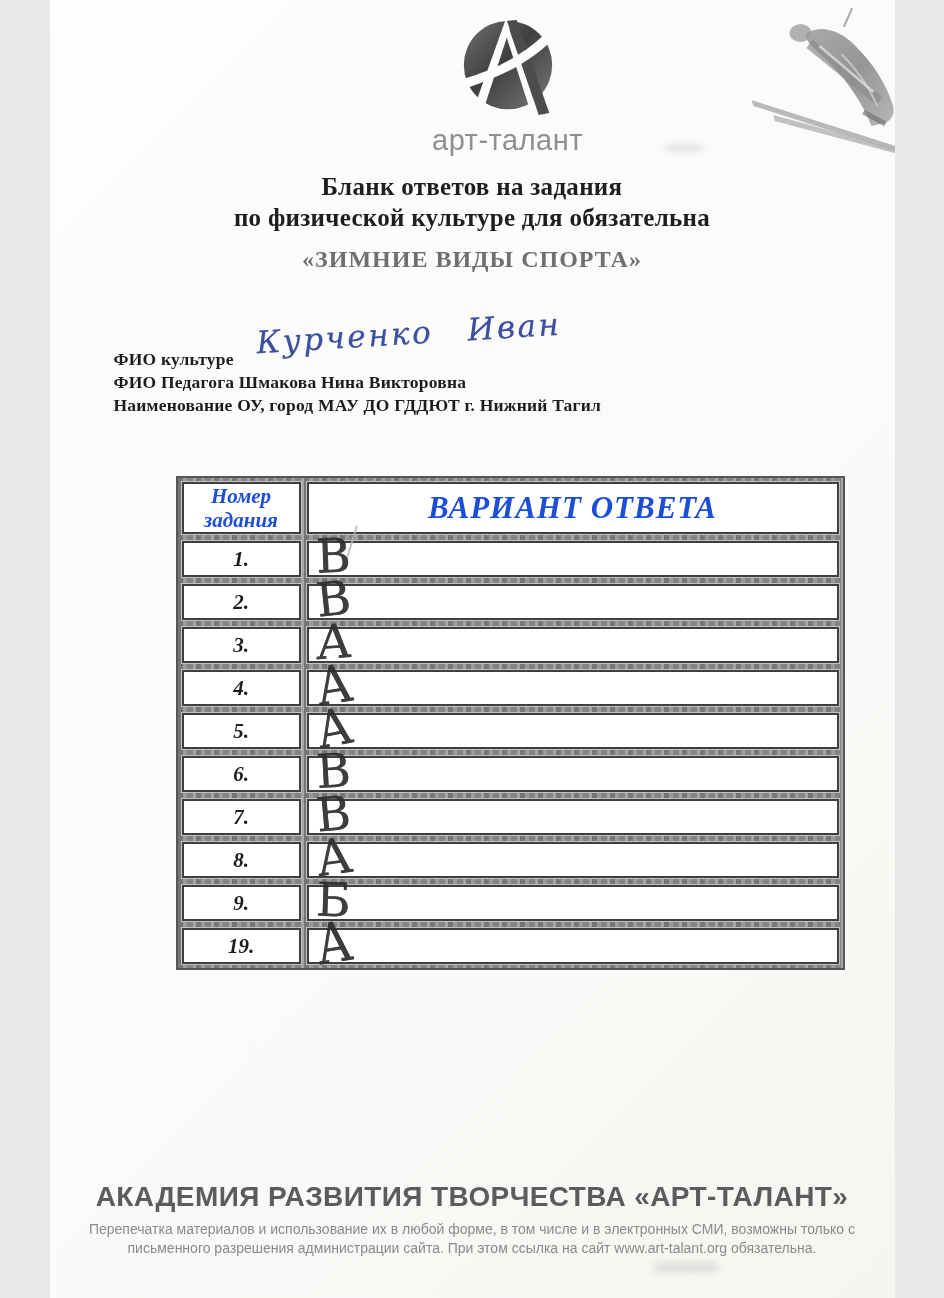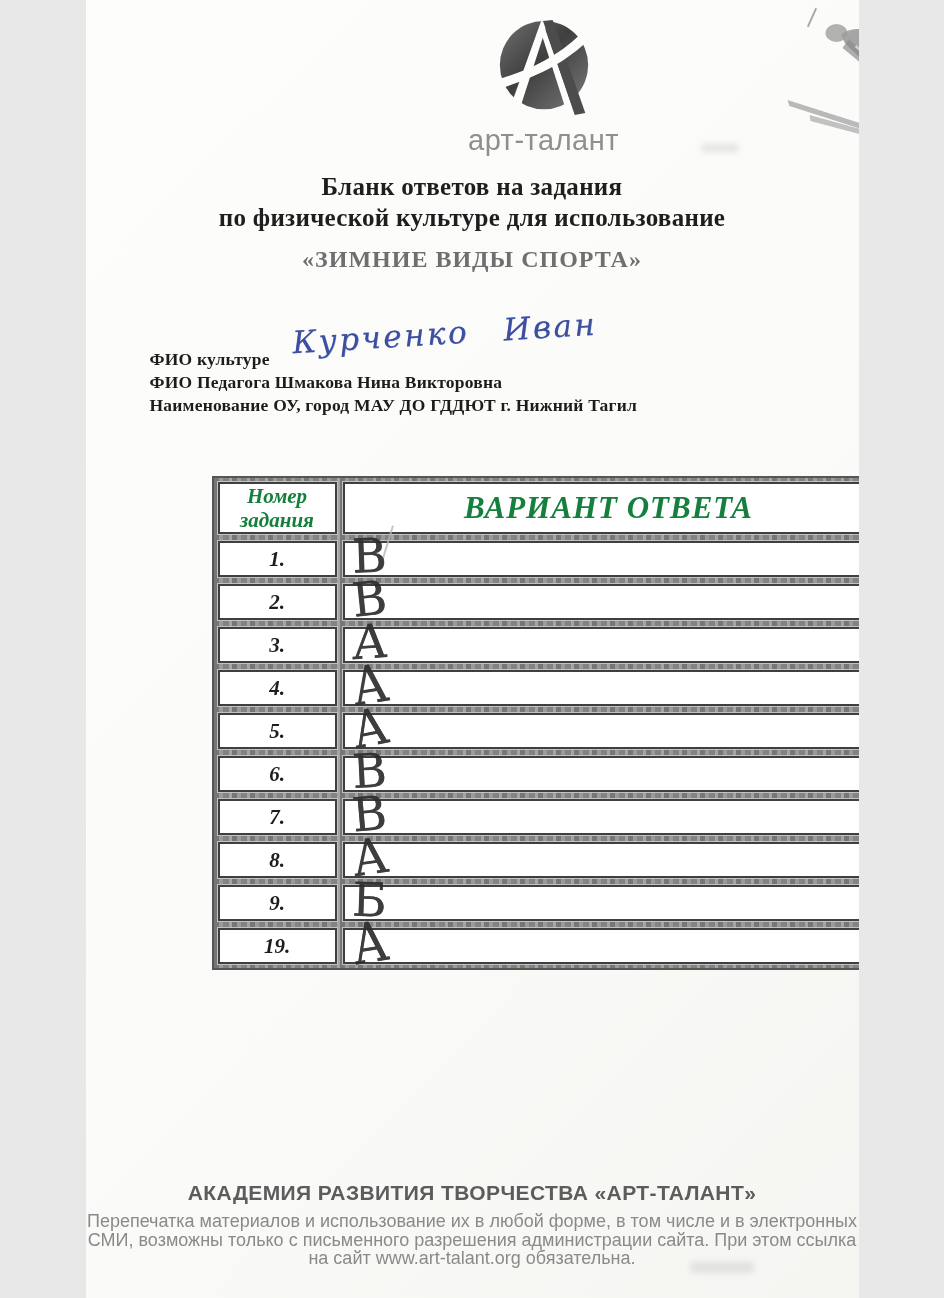--- a/index.html
+++ b/index.html
@@ -1,19 +1,19 @@
 <!DOCTYPE html>
 <html lang="ru"><head>
 <meta charset="utf-8">
 <style>
   html,body { margin:0; padding:0; }
   body { background:#e8e8e8; }
   .page {
     position:relative;
-    width:773px; height:1298px;
+    width:845px; height:1298px;
     margin:0 auto;
     background:linear-gradient(135deg,#fdfdfc 0%, #fafaf8 60%, #f5f5f2 100%);
     font-family:"Liberation Serif", serif;
     overflow:hidden;
   }
 
   
   .corner-mark {
     position:absolute; top:7px; right:46px;
     width:2px; height:21px;
@@ -80,21 +80,21 @@
     grid-template-rows:52px repeat(10, 36px);
     gap:7px 6px;
   }
   .cell {
     background:#fff;
     border:2px solid #3f3f3f;
     box-shadow:0 0 0 1px #c2c2c2;
     display:flex; align-items:center; justify-content:center;
     position:relative;
   }
-  .hdr { font-style:italic; font-weight:bold; text-align:center; color:#15803d; }
+  .hdr { font-style:italic; font-weight:bold; text-align:center; color:#1d4ed8; }
   .hdr-num { font-size:21px; line-height:24px; }
   .hdr-ans { font-size:31px; letter-spacing:1px; }
   .num-cell { font-style:italic; font-weight:bold; font-size:21px; color:#1d1d1d; }
   .ans-cell { justify-content:flex-start; overflow:visible; }
   .hand-ans {
     position:absolute; left:7px; top:-11px; z-index:4;
     font-family:"DejaVu Serif", serif;
     font-size:47px; line-height:1; color:#2d2d2d; opacity:.92;
     text-shadow:.3px .3px 0 #444;
   }
@@ -108,25 +108,25 @@
     width:2px; height:34px; background:#b5b5b5;
     transform:rotate(17deg); opacity:.8;
   }
 
   
   .footer-block {
     position:absolute; top:1181px; left:0; width:100%;
     text-align:center; font-family:"Liberation Sans", sans-serif;
   }
   .footer-title {
-    font-size:21px; font-weight:bold; color:#5c5c5c; letter-spacing:.4px;
+    font-size:28px; font-weight:bold; color:#5c5c5c; letter-spacing:.4px;
   }
   .footer-note {
     margin:7px auto 0; max-width:800px;
-    font-size:18px; line-height:18.5px; color:#8a8a8a;
+    font-size:14px; line-height:18.5px; color:#8a8a8a;
   }
 </style>
 </head>
 <body>
 
 <div class="page">
 
   <div class="corner-mark"></div>
 
   <div class="logo-block">
@@ -167,21 +167,21 @@
       <path d="M74 34 L128 80" stroke="#e8e8e8" stroke-width="2.5" opacity=".7" fill="none"></path>
       <path d="M96 42 C110 56 124 76 132 94" stroke="#dcdcdc" stroke-width="2" opacity=".6" fill="none"></path>
       <path d="M118 100 L140 112" stroke="#5f5f5f" stroke-width="5" opacity=".7"></path>
     </g>
   </svg>
 
   <div class="smudge top"></div>
 
   <div class="title-block">
     <div class="t-line">Бланк ответов на задания</div>
-    <div class="t-line">по физической культуре для использование</div>
+    <div class="t-line">по физической культуре для обязательна</div>
     <div class="t-sub">«ЗИМНИЕ ВИДЫ СПОРТА»</div>
   </div>
 
   <div class="info-block">
     <div class="info-line">
       <span>ФИО культуре</span>
       <span class="handwritten-name">Курченко Иван</span>
     </div>
     <div class="info-line">ФИО Педагога Шмакова Нина Викторовна</div>
     <div class="info-line">Наименование ОУ, город МАУ ДО ГДДЮТ г. Нижний Тагил</div>

